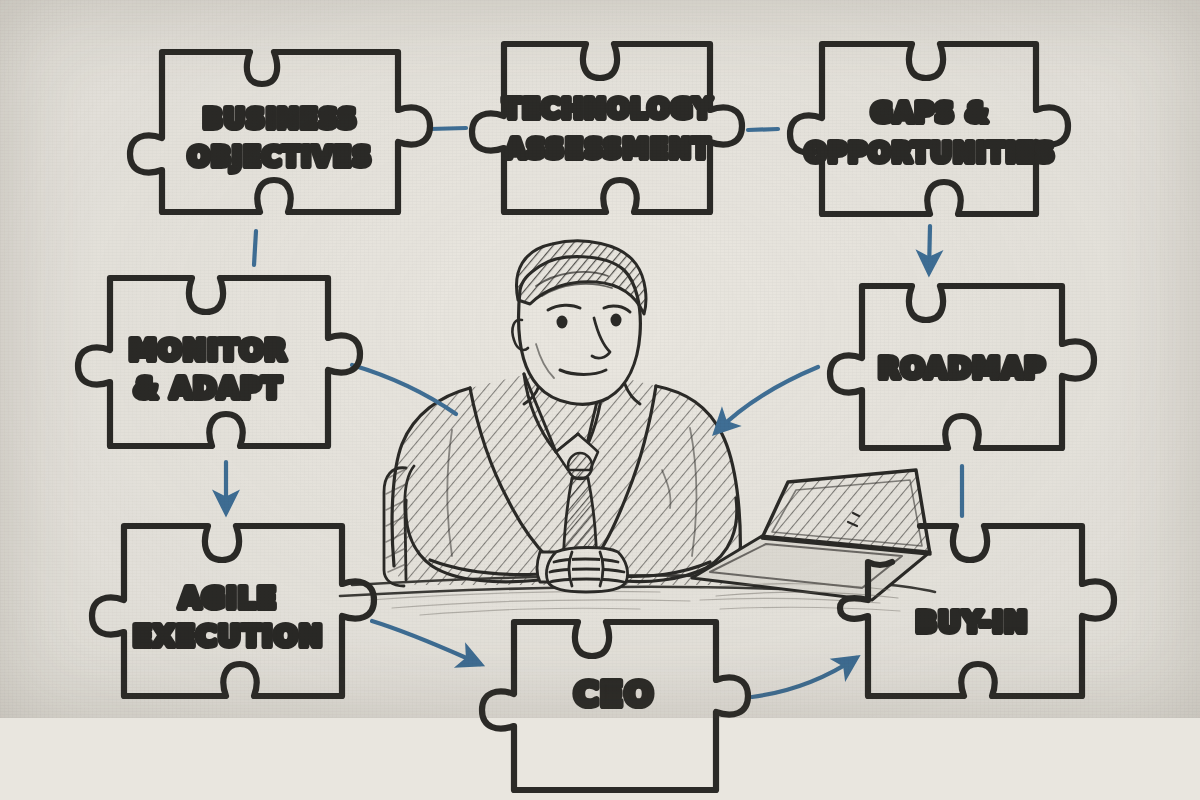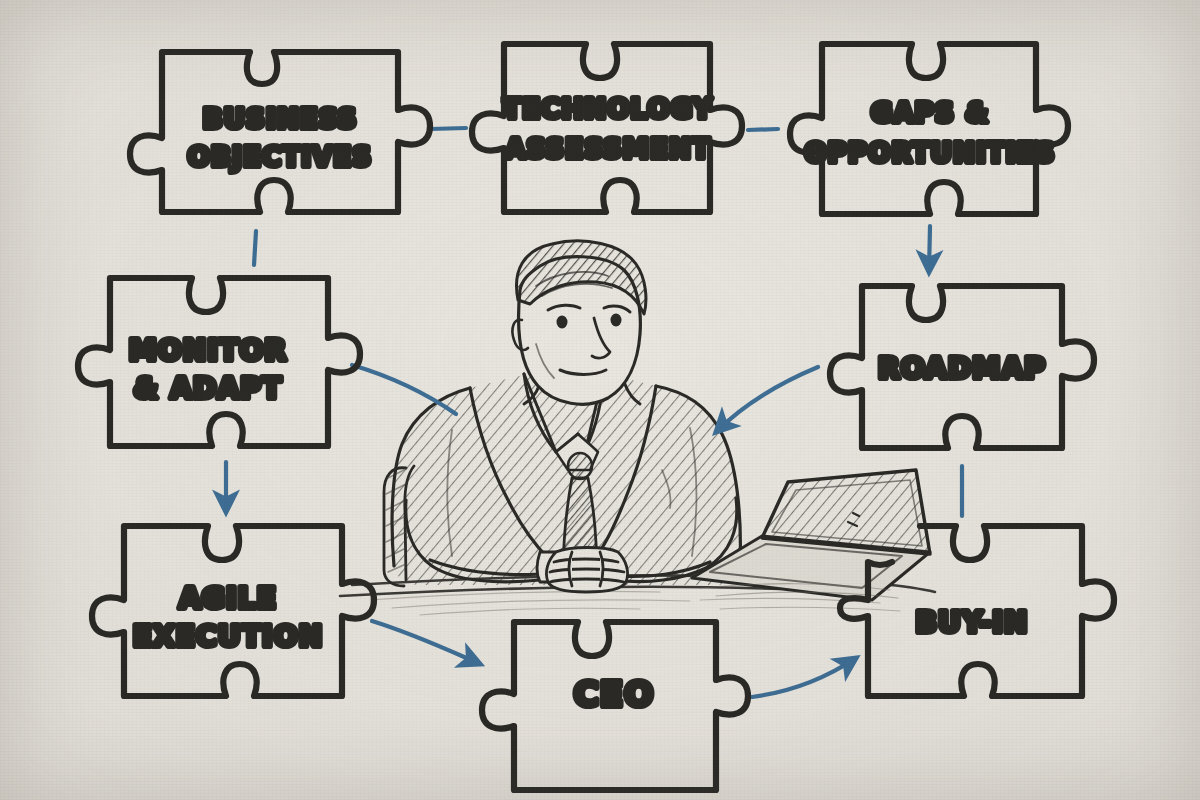--- a/index.html
+++ b/index.html
@@ -2,21 +2,21 @@
 <html><head>
 <meta charset="utf-8">
 <title>Digital Transformation Puzzle Diagram</title>
 <style>
   html,body{margin:0;padding:0;}
   body{
     width:1200px;height:800px;overflow:hidden;
     background:#e9e6df;
     font-family:"DejaVu Sans", sans-serif;
   }
-  #stage{position:relative;width:1200px;height:800px;}
+  #stage{position:relative;width:1200px;height:718px;}
 
   
   #grain{
     position:absolute;inset:0;pointer-events:none;z-index:40;
     background-image:
       repeating-linear-gradient(0deg, rgba(0,0,0,.018) 0px, rgba(0,0,0,.018) 1px, rgba(255,255,255,0) 1px, rgba(255,255,255,0) 3px),
       repeating-linear-gradient(90deg, rgba(0,0,0,.015) 0px, rgba(0,0,0,.015) 1px, rgba(255,255,255,0) 1px, rgba(255,255,255,0) 4px),
       radial-gradient(ellipse at 50% 45%, rgba(255,255,255,.25) 0%, rgba(0,0,0,.05) 100%);
     mix-blend-mode:multiply;opacity:.85;
   }

